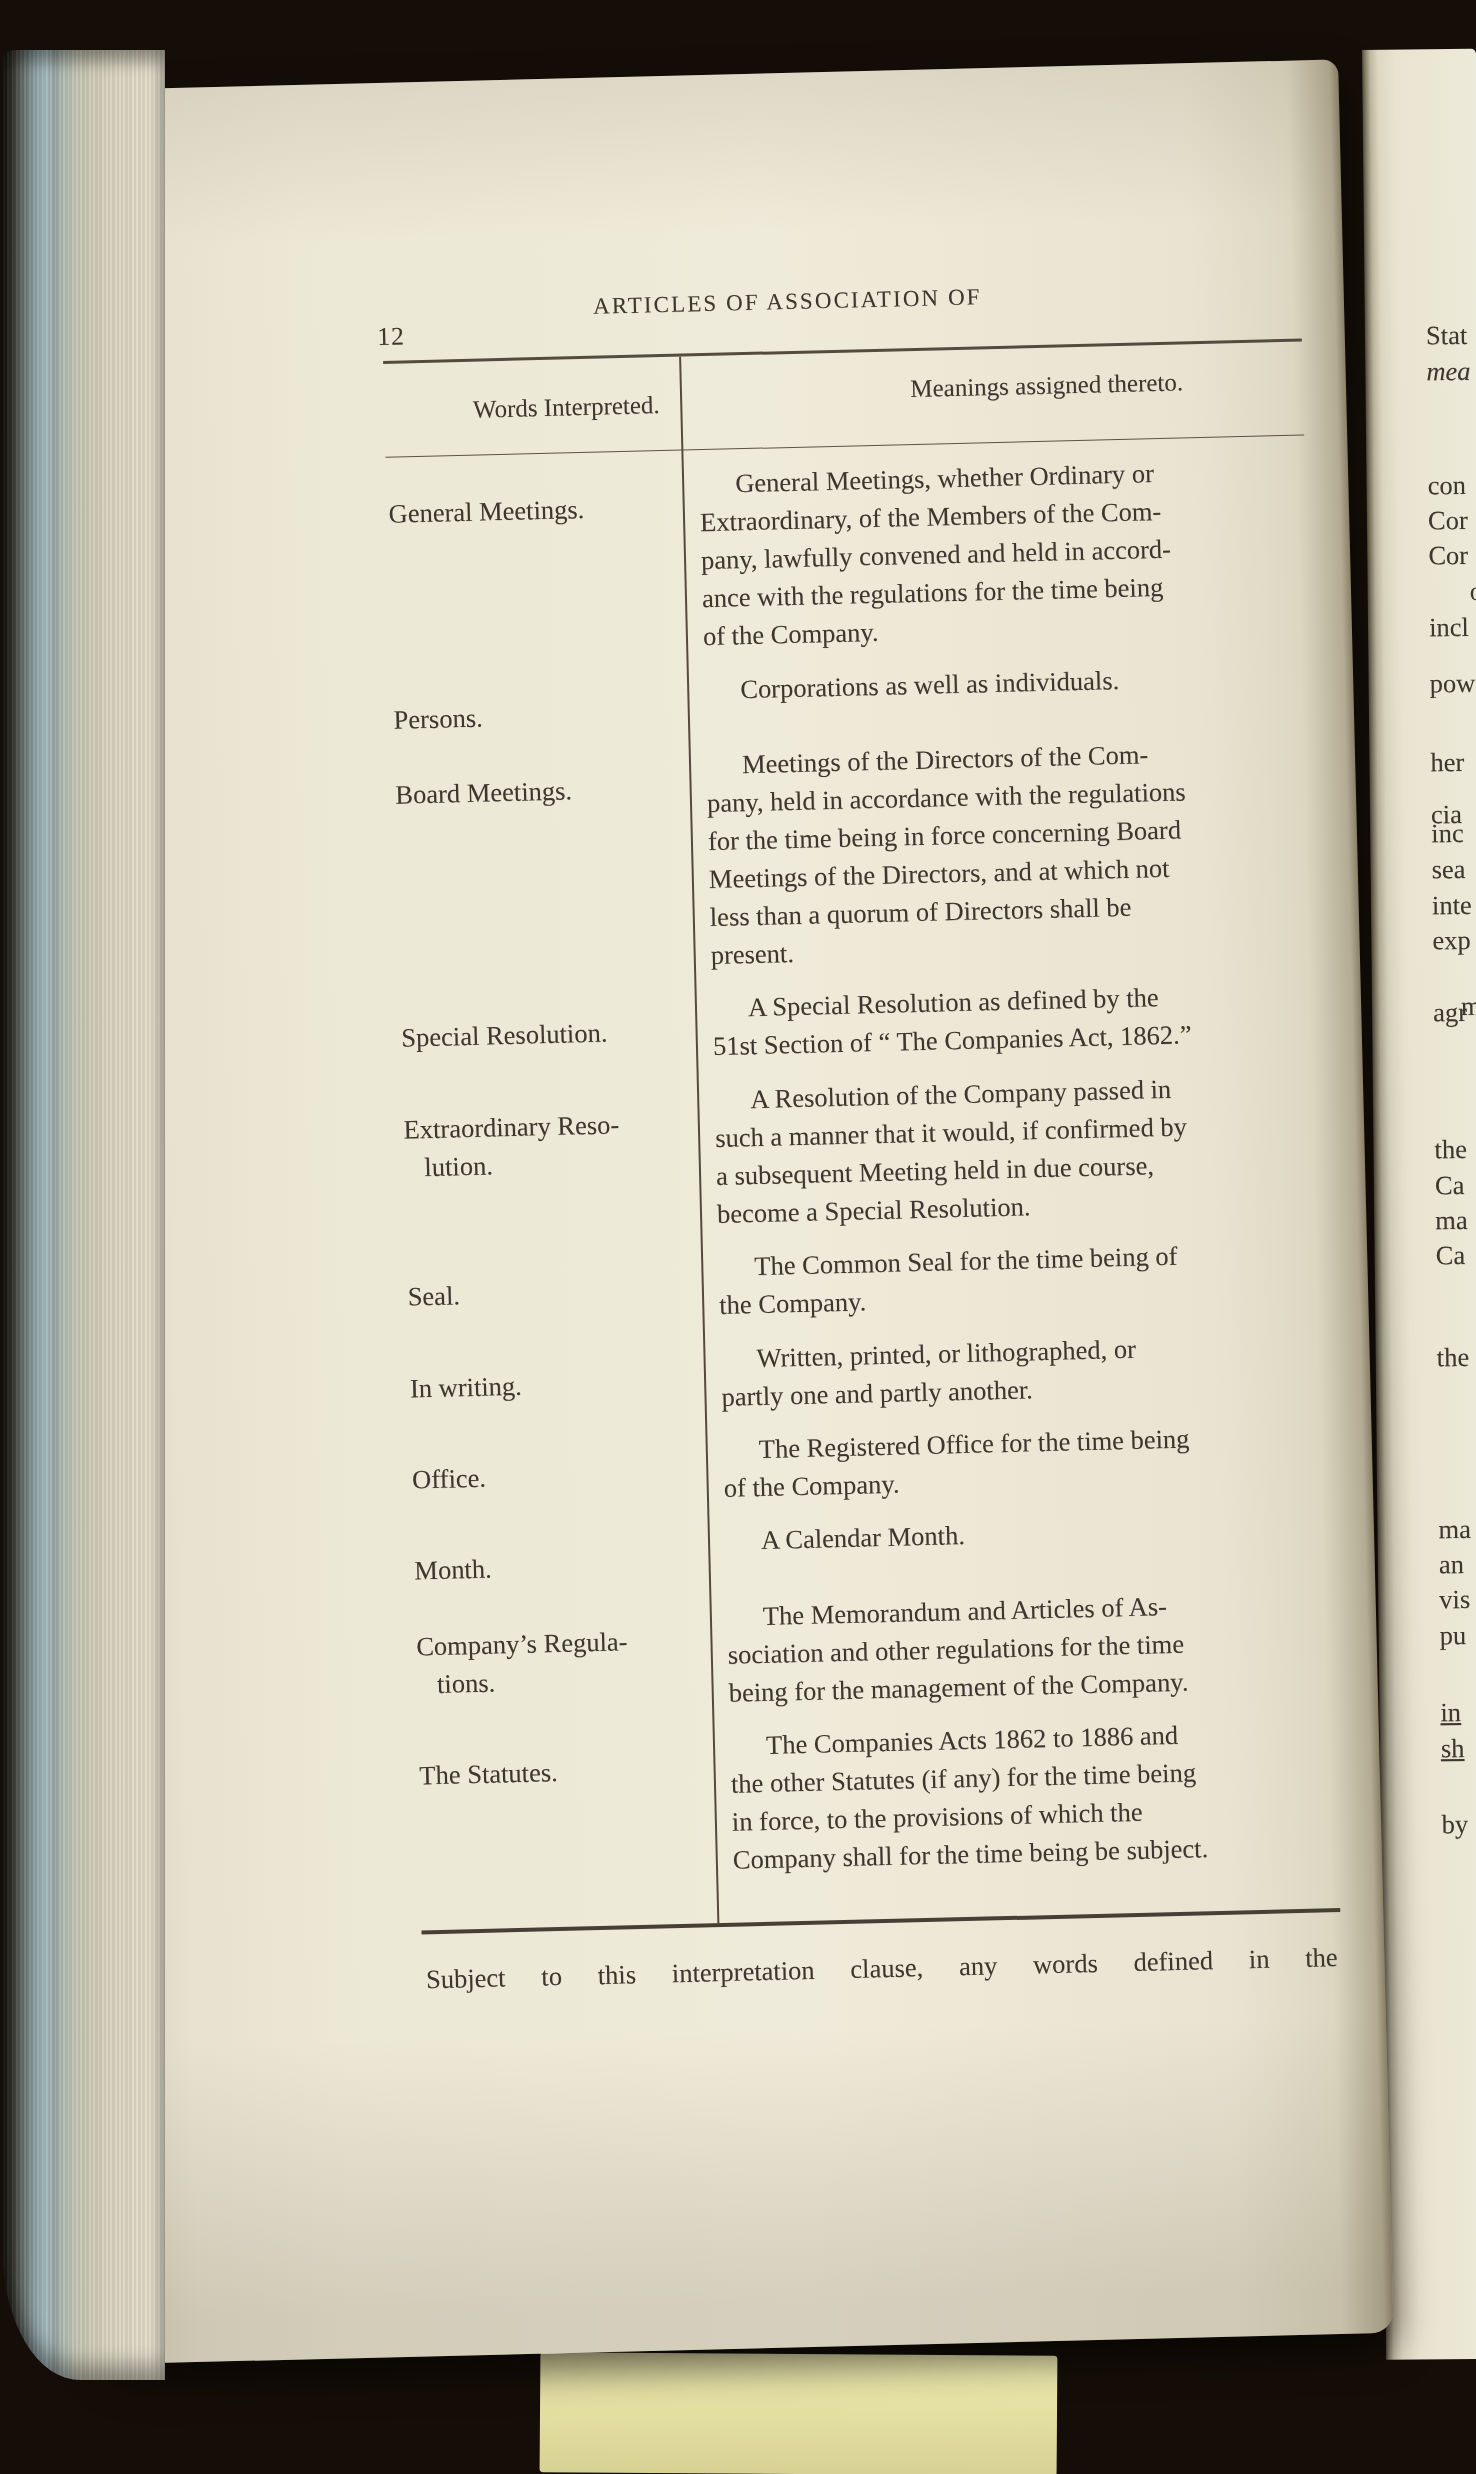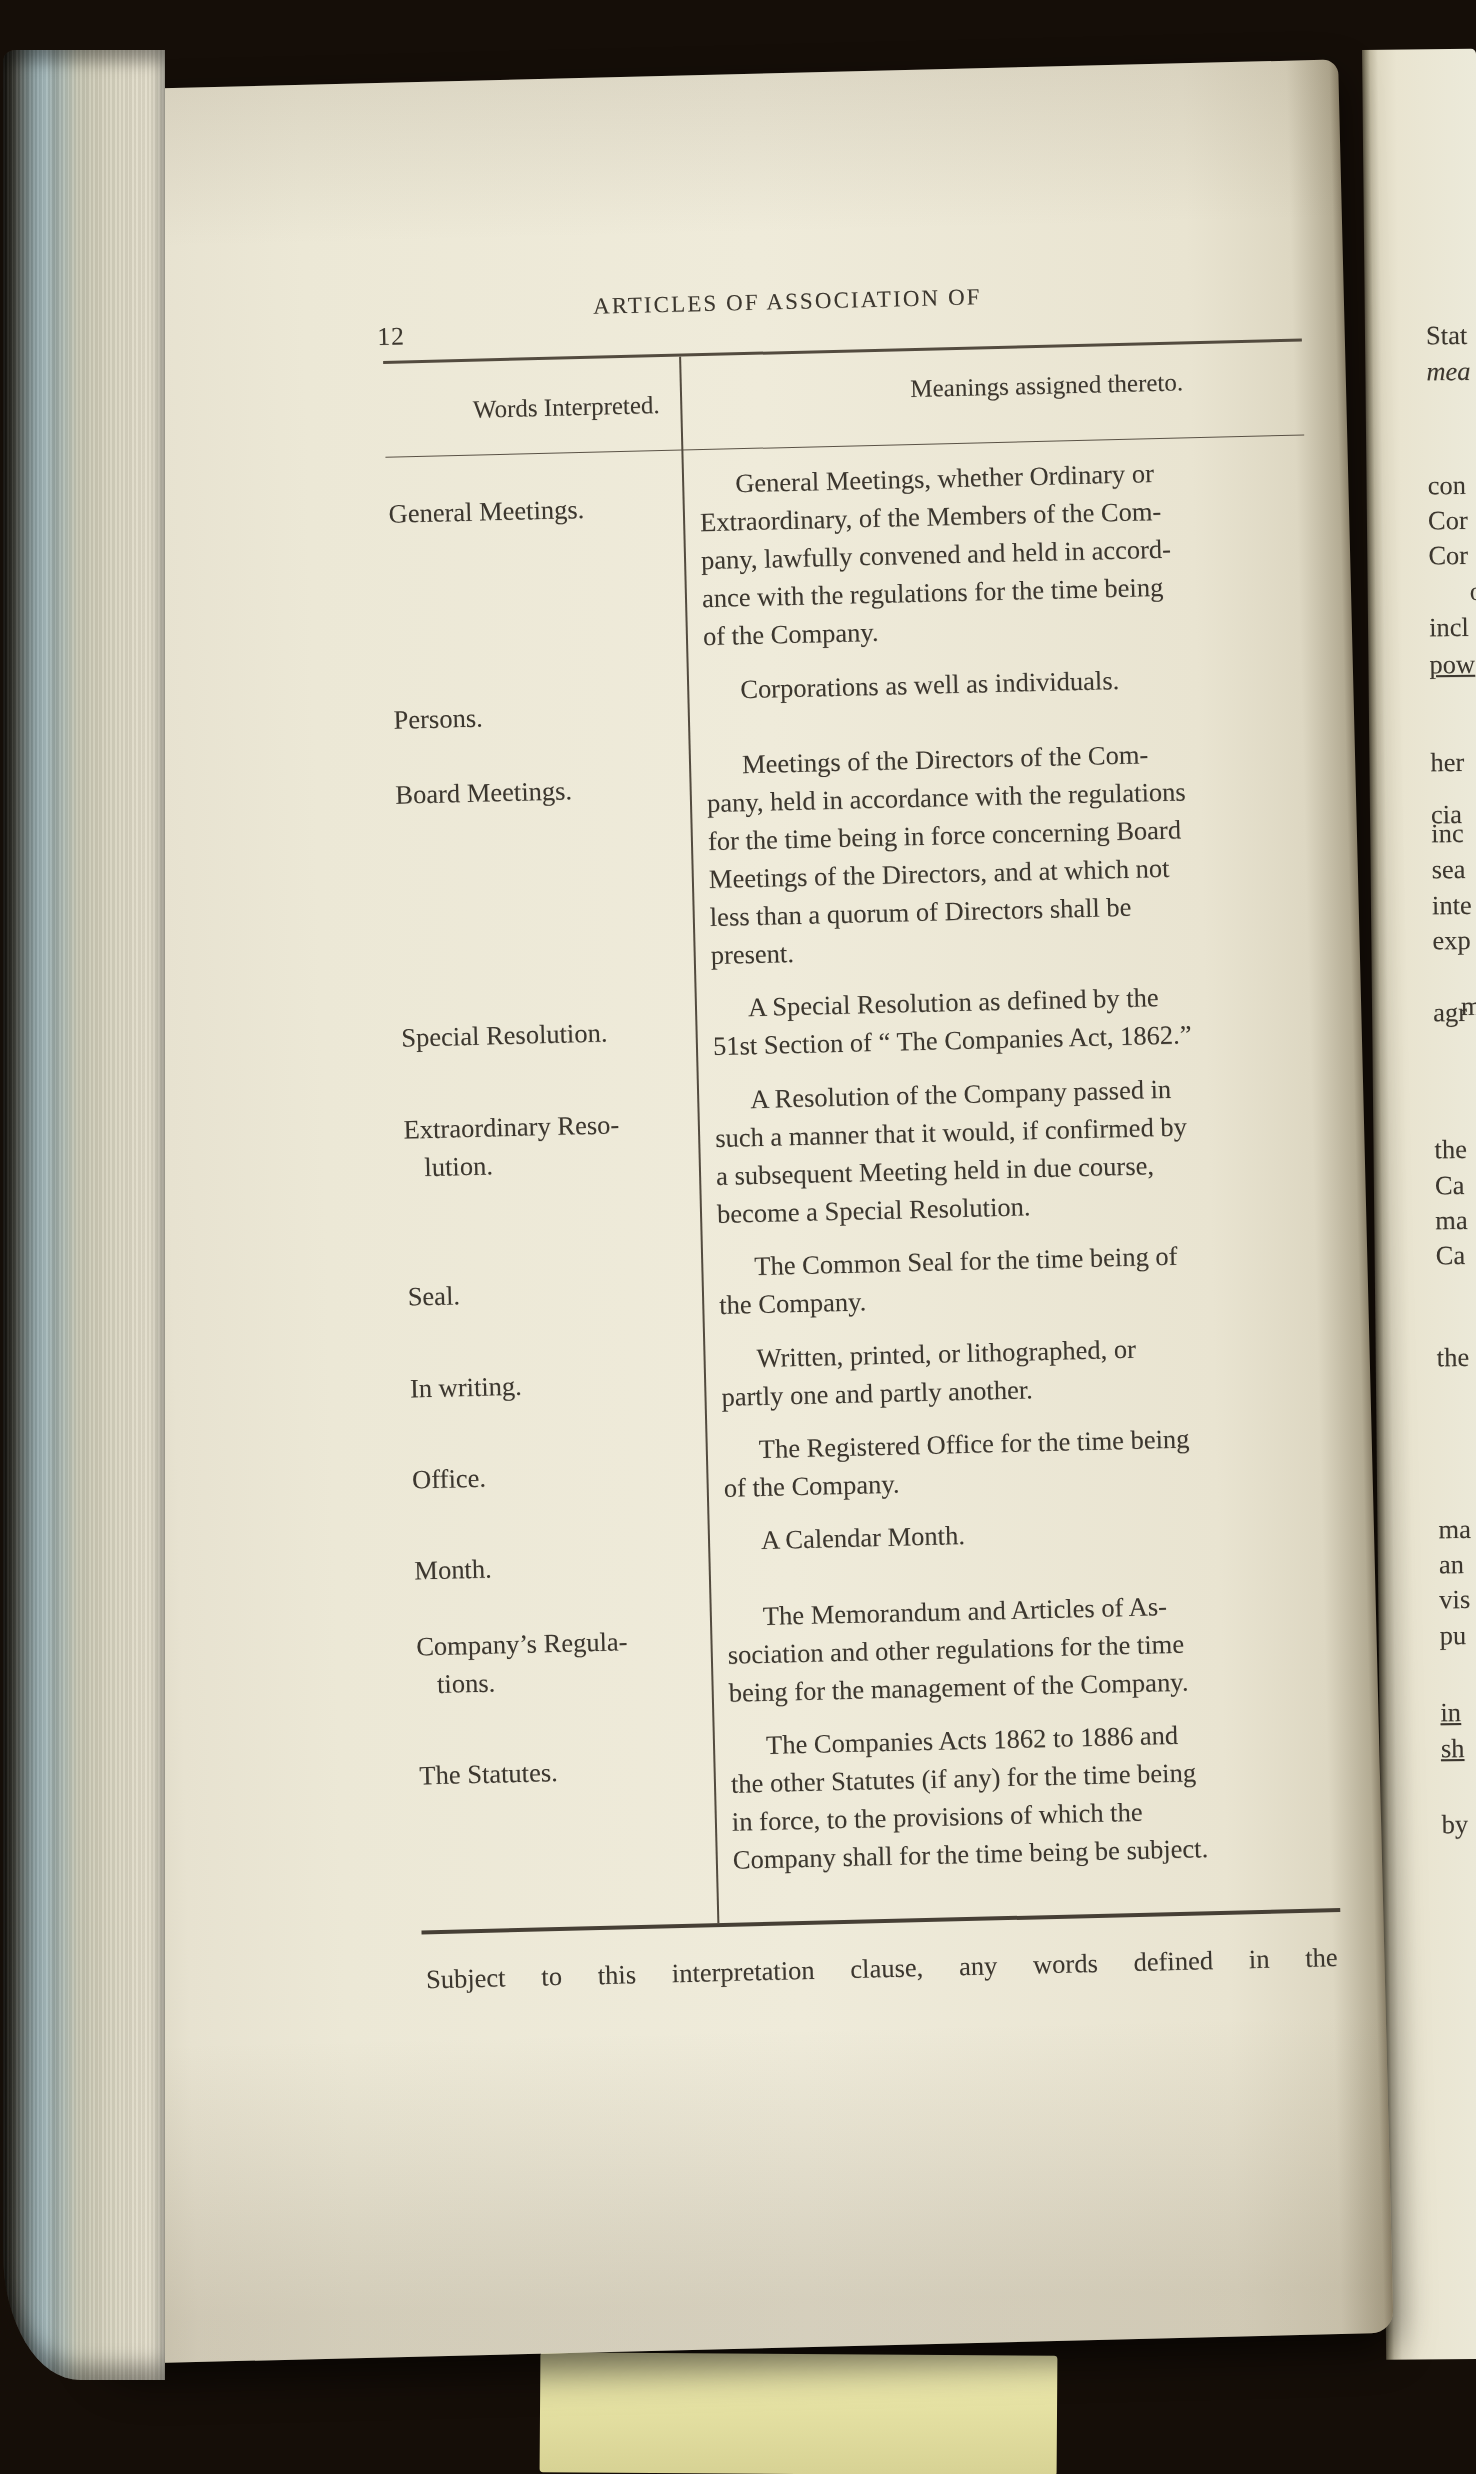--- a/index.html
+++ b/index.html
@@ -103,21 +103,21 @@
 <div class="sticky-note"></div>
 
 <div class="right-sliver">
     <span class="edge-frag" style="top: 273px; text-align: right;">Stat</span>
     <span class="edge-frag" style="top: 309px; font-style: italic;">mea</span>
     <span class="edge-frag" style="top: 423px;">con</span>
     <span class="edge-frag" style="top: 458px;">Cor</span>
     <span class="edge-frag" style="top: 493px;">Cor</span>
     <span class="edge-frag" style="top: 529px; margin-left: 41px;">of t</span>
     <span class="edge-frag" style="top: 565px;">incl</span>
-    <span class="edge-frag" style="top: 602px; text-decoration: underline;">pow</span>
+    <span class="edge-frag" style="top: 621px;">pow</span>
     <span class="edge-frag" style="top: 700px;">her</span>
     <span class="edge-frag" style="top: 752px; text-align: center;">cia</span>
     <span class="edge-frag" style="top: 771px;">inc</span>
     <span class="edge-frag" style="top: 807px;">sea</span>
     <span class="edge-frag" style="top: 843px;">inte</span>
     <span class="edge-frag" style="top: 878px;">exp</span>
     <span class="edge-frag" style="top: 944px; margin-left: 28px;">me</span>
     <span class="edge-frag" style="top: 950px; text-align: center;">agr</span>
     <span class="edge-frag" style="top: 1087px;">the</span>
     <span class="edge-frag" style="top: 1123px;">Ca</span>

